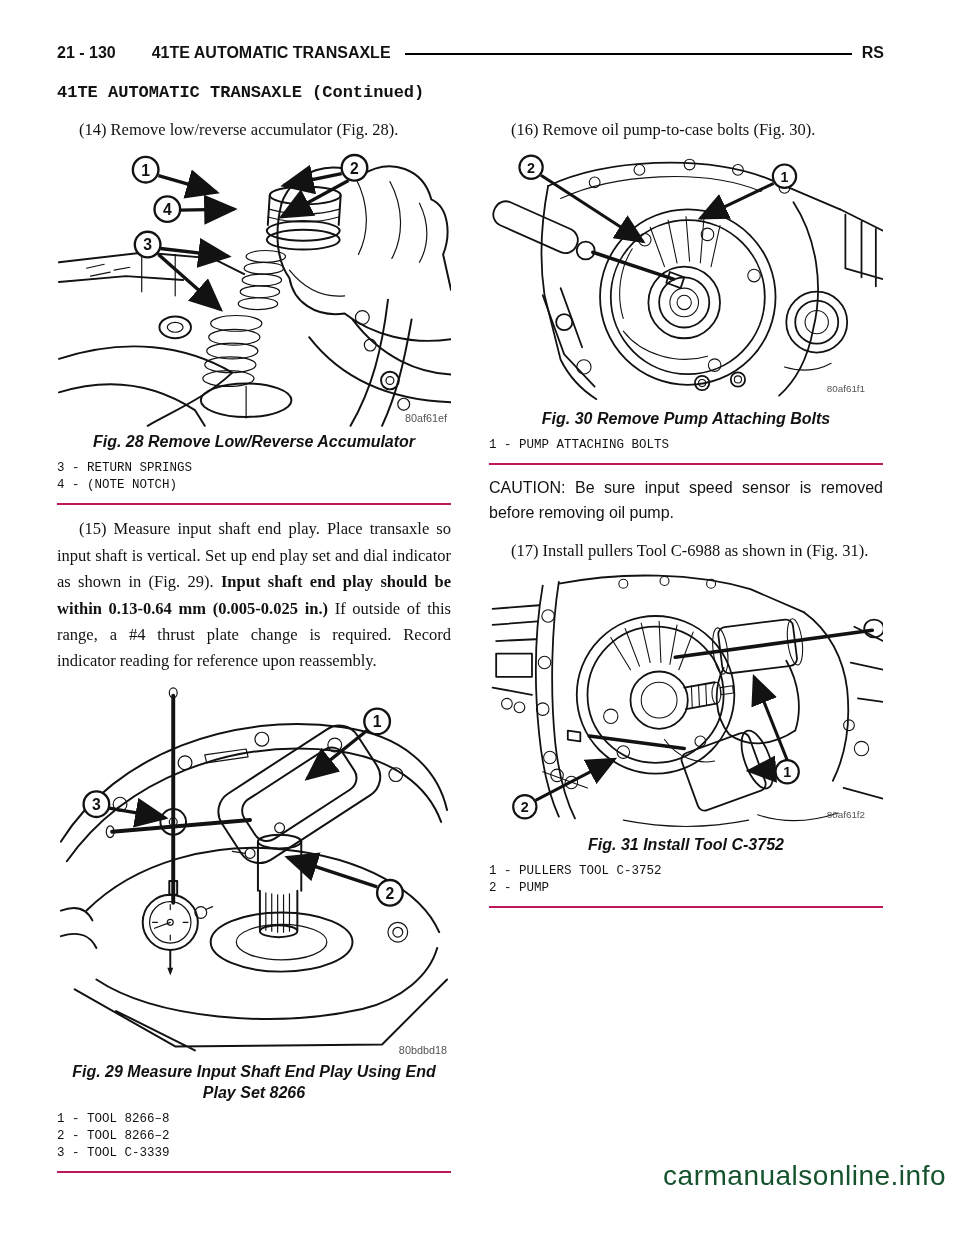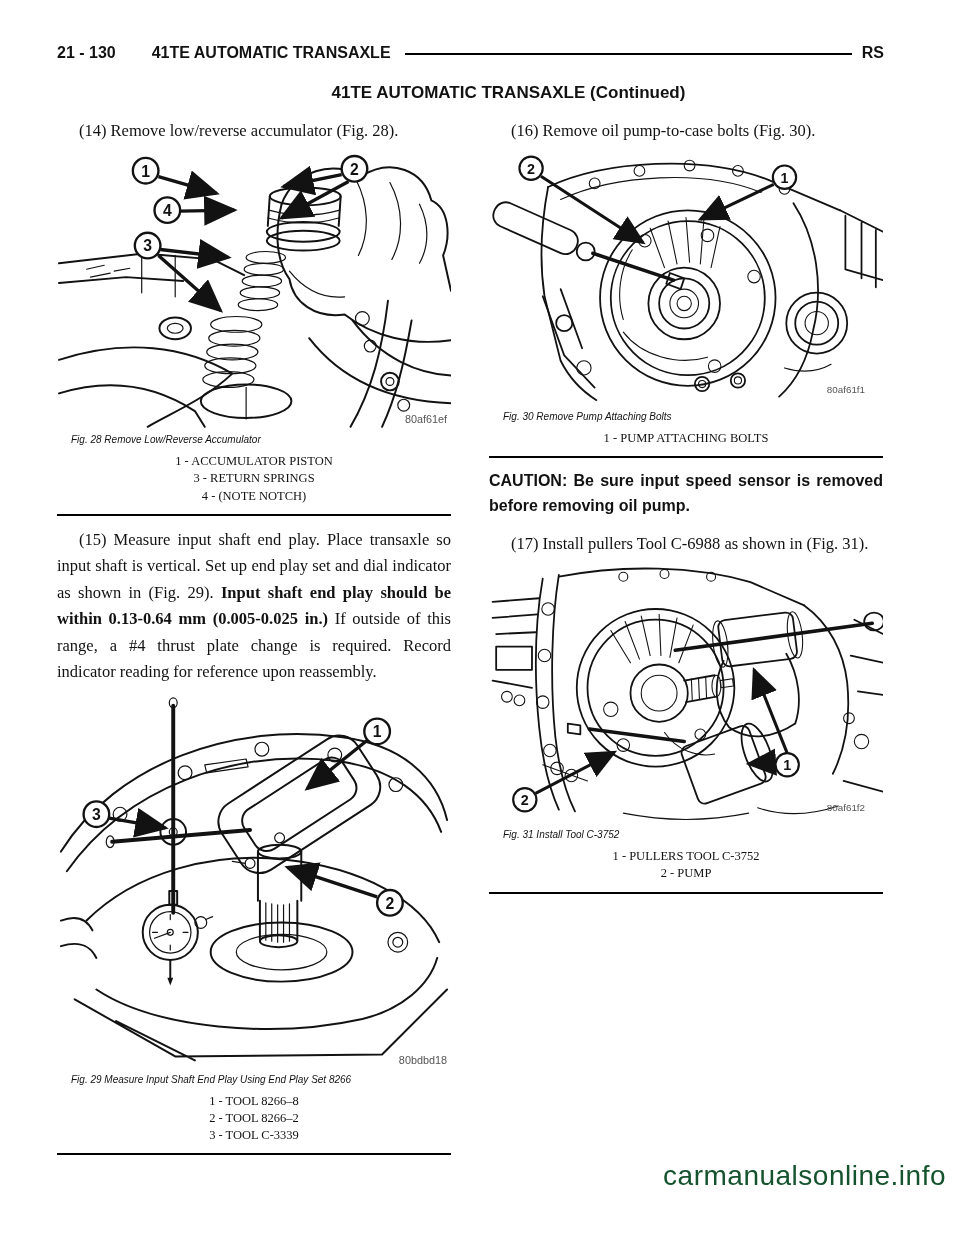--- a/index.html
+++ b/index.html
@@ -3,34 +3,34 @@
 <meta charset="utf-8">
 <style>
   html,body{margin:0;padding:0;background:#fff;}
   .page{position:relative;width:960px;height:1197px;background:#fff;color:#121212;
         font-family:"Liberation Serif",serif;overflow:hidden;}
   
   .hdr{display:flex;align-items:center;padding:44px 76px 0 57px;
        font-family:"Liberation Sans",sans-serif;font-weight:bold;font-size:16px;white-space:nowrap;}
   .hdr .pagenum{margin-right:36px;}
   .hdr .hrule{flex:1;border-top:2.5px solid #000;height:0;margin:2px 10px 0 14px;}
-  .continued{font-family:Liberation Sans, sans-serif;font-weight:bold;font-size:17px;
-             padding:21px 0 0 57px;text-align:center;}
+  .continued{font-family:Liberation Mono, monospace;font-weight:bold;font-size:17px;
+             padding:21px 0 0 57px;}
   
   .cols{display:flex;gap:38px;padding:15px 77px 0 57px;}
   .col{width:400px;}
   p.step{font-size:16.5px;line-height:1.6;text-align:justify;text-indent:22px;margin:0 0 9px;}
   p.step b{font-family:inherit;}
   figure{margin:0 0 10px;}
   figure svg{display:block;width:100%;height:auto;}
-  figcaption{font-family:"Liberation Sans",sans-serif;font-weight:normal;font-style:italic;
-             font-size:10px;text-align:left;line-height:1.3;margin:4px 14px 7px;}
-  .legend{font-family:Liberation Serif, serif;font-size:12.5px;line-height:1.38;
-          border-bottom:2px solid #000000;padding:0 0 9px;margin:0 0 11px;text-align:center;}
-  .caution{font-family:"Liberation Sans",sans-serif;font-weight:bold;font-size:16px;
+  figcaption{font-family:"Liberation Sans",sans-serif;font-weight:bold;font-style:italic;
+             font-size:16px;text-align:center;line-height:1.3;margin:4px 14px 7px;}
+  .legend{font-family:Liberation Mono, monospace;font-size:12.5px;line-height:1.38;
+          border-bottom:2px solid #be185d;padding:0 0 9px;margin:0 0 11px;}
+  .caution{font-family:"Liberation Sans",sans-serif;font-weight:normal;font-size:16px;
            line-height:1.55;text-align:justify;margin:1px 0 12px;}
   .watermark{position:absolute;right:14px;bottom:5px;font-family:"Liberation Sans",sans-serif;
              font-size:28px;color:#14532d;letter-spacing:.5px;}
   
   .ln{fill:none;stroke:#121212;stroke-width:2;stroke-linecap:round;stroke-linejoin:round;}
   .thin{stroke-width:1.2;}
   .thick{stroke-width:4;}
   .arrow{fill:none;stroke:#121212;stroke-width:3.4;}
   .callout circle{fill:#fff;stroke:#121212;stroke-width:2.4;}
   .callout text{font-family:"Liberation Sans",sans-serif;font-weight:bold;font-size:16px;
@@ -126,21 +126,20 @@
               <text x="112" y="64">4</text>
             </g>
           <g class="callout">
             <circle cx="92" cy="94" r="13"></circle>
               <text x="92" y="100">3</text>
             </g>
           <text class="code" x="396" y="274">80af61ef</text>
         </svg>
         <figcaption>Fig. 28 Remove Low/Reverse Accumulator</figcaption>
         <div class="legend">
-          <div>1 - ACCUMULATOR PISTON</div>
           <div>3 - RETURN SPRINGS</div>
           <div>4 - (NOTE NOTCH)</div>
         </div>
       </figure>
 
       <p class="step"><span>(15) Measure input shaft end play. Place transaxle so input shaft is vertical. Set up end play set and dial indicator as shown in (Fig. 29). </span><b>Input shaft end play should be within 0.13-0.64 mm (0.005-0.025 in.)</b><span> If outside of this range, a #4 thrust plate change is required. Record indicator reading for reference upon reassembly.</span></p>
 
       <figure>
         <svg viewBox="0 0 400 380">
           <defs>

